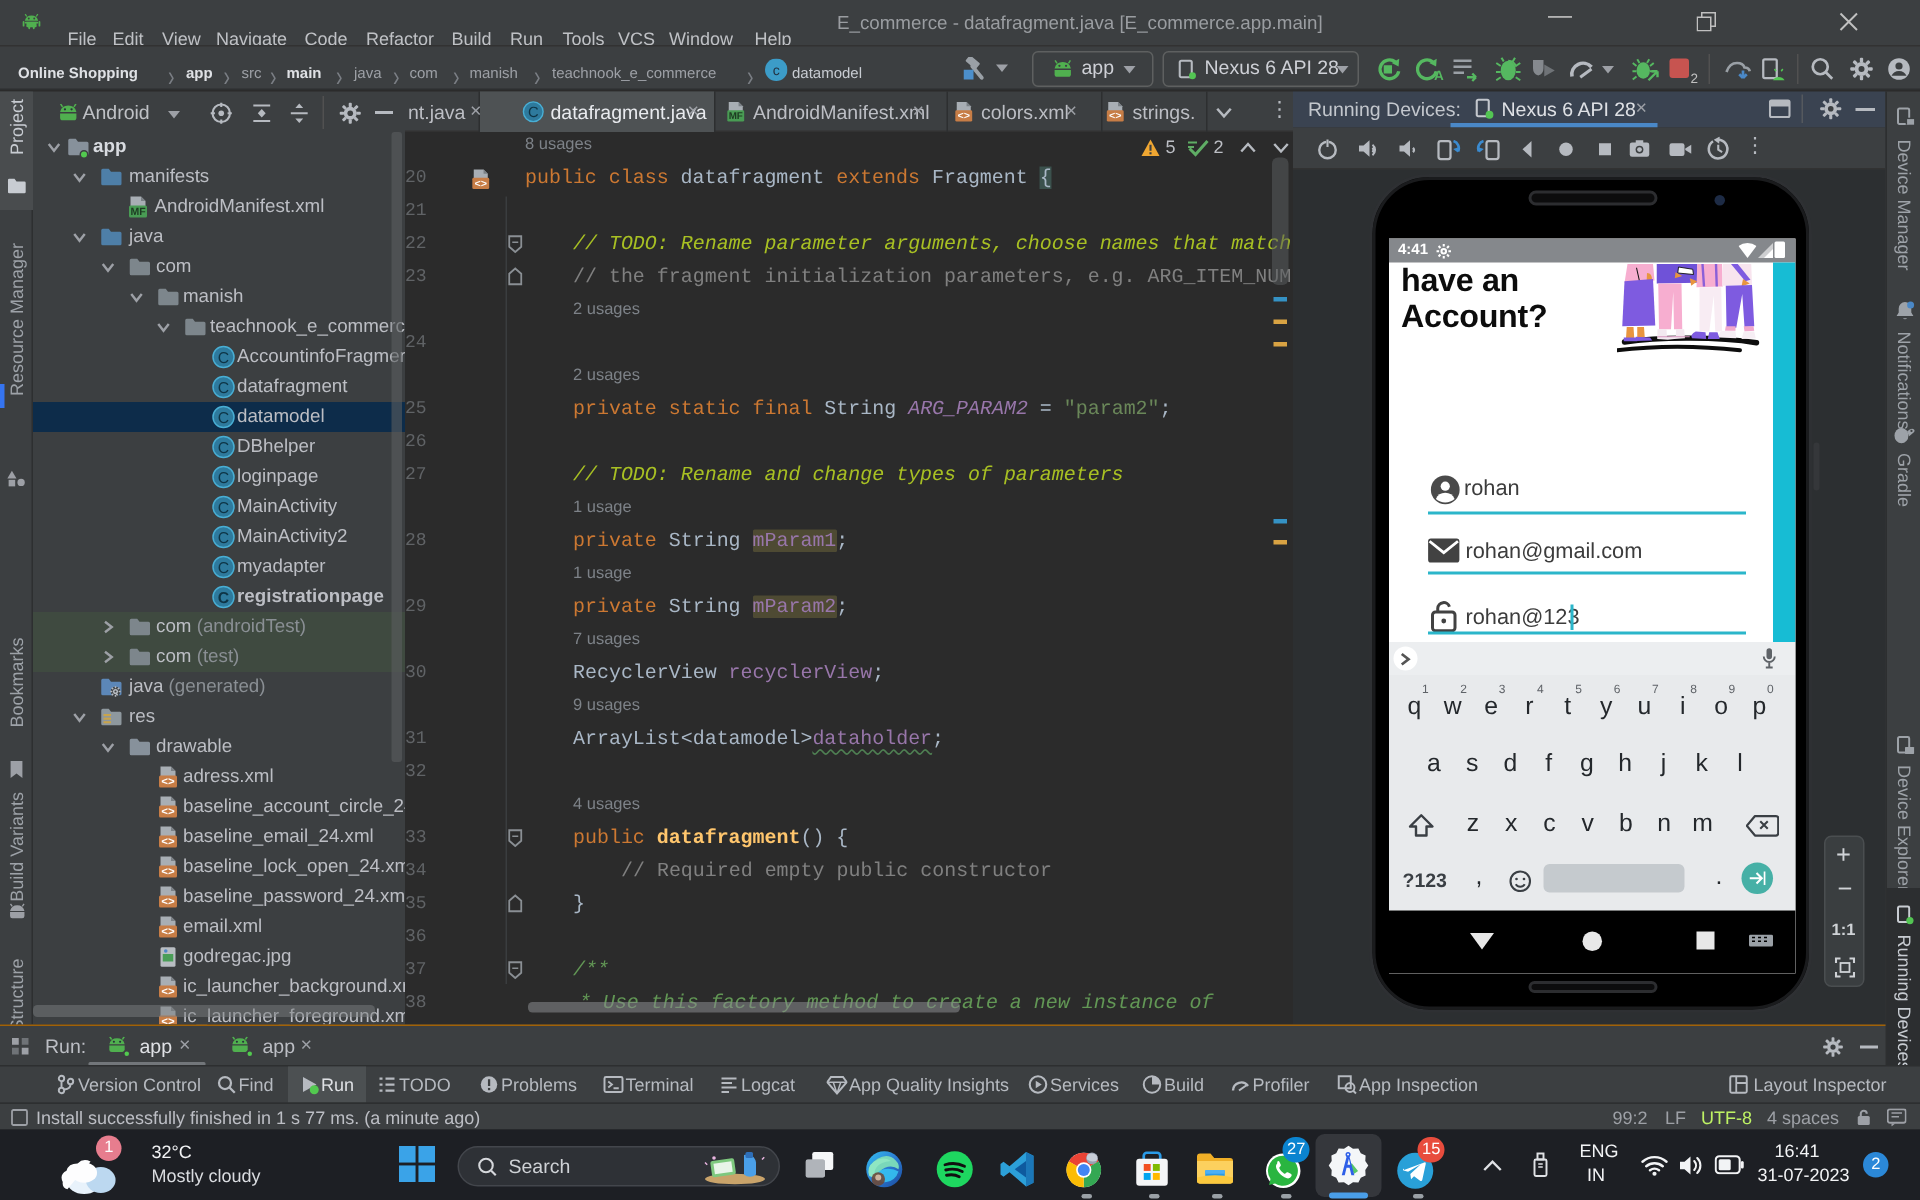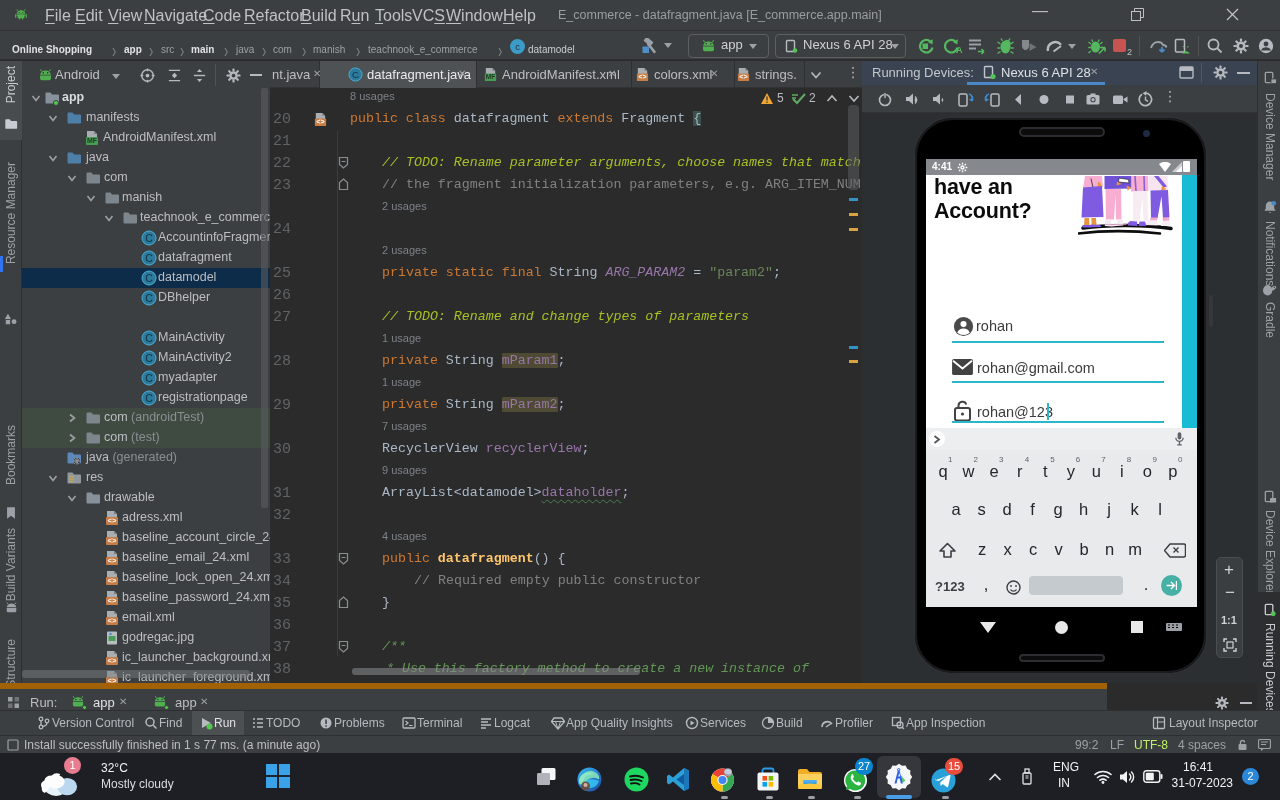--- a/index.html
+++ b/index.html
@@ -6,26 +6,26 @@
 html,body{width:1280px;height:800px;overflow:hidden}
 body{font-family:"Liberation Sans",sans-serif;background:#2b2b2b;position:relative}
 .abs{position:absolute}
 #titlebar{position:absolute;left:0;top:0;width:1280px;height:30px;background:#3c3f41;color:#bbbbbb;font-size:13px}
 #navbar{position:absolute;left:0;top:30px;width:1280px;height:30px;background:#3c3f41;border-top:1px solid #323232;border-bottom:1px solid #2d2f30;font-size:13px}
 #lstrip{position:absolute;left:0;top:61px;width:22px;height:622px;background:#3c3f41;border-right:1px solid #2d2f30}
 #project{position:absolute;left:22px;top:61px;width:248px;height:622px;background:#3c3f41}
 #editor{position:absolute;left:270px;top:61px;width:592px;height:622px;background:#2b2b2b}
 #devices{position:absolute;left:862px;top:61px;width:395px;height:622px;background:#2c2f31}
 #rstrip{position:absolute;left:1257px;top:61px;width:23px;height:649px;background:#3c3f41;border-left:1px solid #2d2f30}
-#runbar{position:absolute;left:0;top:683px;width:1107px;height:27px;background:#3c3f41;border-top:6px solid #a16207}
+#runbar{position:absolute;left:0;top:683px;width:1257px;height:27px;background:#3c3f41;border-top:1px solid #a16207}
 #toolbar2{position:absolute;left:0;top:710px;width:1280px;height:25px;background:#3c3f41;border-top:1px solid #2d2f30}
 #statusbar{position:absolute;left:0;top:735px;width:1280px;height:18px;background:#3c3f41;border-top:1px solid #2d2f30;font-size:12px;color:#b0b3b8}
 #taskbar{position:absolute;left:0;top:753px;width:1280px;height:47px;background:#1d1f24}
 .mono{font-family:"Liberation Mono",monospace}
-.menu{top:7px;color:#bfc1c5;font-size:16px}
+.menu{top:19px;color:#bfc1c5;font-size:12px}
 .menu u{text-decoration-thickness:1px;text-underline-offset:2px}
 .bc{top:13px;font-size:10px}
 .bc.b{color:#dfe1e5;font-weight:bold}
 .bc.g{color:#9da0a6}
 .bc.w{color:#c8ccd2}
 .sep{top:12px;font-size:13px;color:#7a7e84;display:inline-block;transform:scaleY(1.5)}
 .box{border:1px solid #5e6060;border-radius:4px}
 .lv{position:absolute;left:0;width:22px;text-align:center}
 .vtxt{writing-mode:vertical-rl;transform:rotate(180deg);font-size:12px;color:#9da2a8}
 .rv{position:absolute;left:0;width:23px;text-align:center}
@@ -39,21 +39,21 @@
 .cl{white-space:pre;color:#a9b7c6;height:18px;line-height:18px}
 .kw{color:#cc7832}
 .str{color:#6a8759}
 .cmt{color:#808080}
 .todo{color:#a8c023;font-style:italic}
 .doc{color:#629755;font-style:italic}
 .fld{color:#9876aa}
 .cnst{color:#9876aa;font-style:italic}
 .mth{color:#ffc66d;font-weight:bold}
 .usg{color:#7d8288;font-size:11px;font-family:"Liberation Sans",sans-serif}
-.lnum{color:#606366;font-size:15px;text-align:right;font-family:"Liberation Mono",monospace;width:21px!important}
+.lnum{color:#606366;font-size:12px;text-align:left;font-family:"Liberation Mono",monospace;width:21px!important}
 .brace{background:#3b514d}
 .hl{background:#4e4a33;border-radius:1px}
 .wavy{text-decoration:underline wavy #4e8052 1px;text-underline-offset:3px}
 .ftxt{font-size:14.5px;color:#3c3c3c}
 .key{font-size:16.5px;color:#24282c;width:18px;text-align:center}
 .sup{font-size:8px;color:#5f6368}
 </style>
 </head>
 <body>
 <div id="titlebar">
@@ -405,39 +405,45 @@
           <use href="#cls"></use>
         </svg>
         <span class="tx" style="left:136px">datamodel</span>
       </div>
  <div class="trow" style="top:200px;">
         <svg class="ic" style="left:119px" viewBox="0 0 16 16">
           <use href="#cls"></use>
         </svg>
         <span class="tx" style="left:136px">DBhelper</span>
       </div>
+ <div class="trow" style="top:220px;">
+        <svg class="ic" style="left:119px" viewBox="0 0 16 16">
+          <use href="#cls"></use>
+        </svg>
+        <span class="tx" style="left:136px">loginpage</span>
+      </div>
  <div class="trow" style="top:240px;">
         <svg class="ic" style="left:119px" viewBox="0 0 16 16">
           <use href="#cls"></use>
         </svg>
         <span class="tx" style="left:136px">MainActivity</span>
       </div>
  <div class="trow" style="top:260px;">
         <svg class="ic" style="left:119px" viewBox="0 0 16 16">
           <use href="#cls"></use>
         </svg>
         <span class="tx" style="left:136px">MainActivity2</span>
       </div>
  <div class="trow" style="top:280px;">
         <svg class="ic" style="left:119px" viewBox="0 0 16 16">
           <use href="#cls"></use>
         </svg>
         <span class="tx" style="left:136px">myadapter</span>
       </div>
- <div class="trow" style="top:300px;">
+ <div class="trow" style="top:300px;font-weight:bold;">
         <svg class="ic" style="left:119px" viewBox="0 0 16 16">
           <use href="#cls"></use>
         </svg>
         <span class="tx" style="left:136px">registrationpage</span>
       </div>
  <div class="trow" style="top:320px;background:#3f4a40;">
         <svg class="ch" style="left:44px">
           <use href="#chevr"></use>
         </svg>
         <svg class="ic" style="left:63px" viewBox="0 0 16 16">
@@ -1048,20 +1054,36 @@
     </svg>
  <span class="abs" style="left:64px;top:4px;width:17px;height:17px;background:#e77d8e;border-radius:50%;color:#fff;font-size:11px;text-align:center;line-height:17px">1</span>
  <span class="abs" style="left:101px;top:8px;font-size:12px;color:#f2f3f5">32°C</span>
  <span class="abs" style="left:101px;top:24px;font-size:12px;color:#dadce0">Mostly cloudy</span>
  <svg class="abs" style="left:266px;top:11px" width="24" height="24" viewBox="0 0 20 20">
       <rect x="0" y="0" width="9.2" height="9.2" fill="#3aa3e8"></rect>
       <rect x="10.8" y="0" width="9.2" height="9.2" fill="#3aa3e8"></rect>
       <rect x="0" y="10.8" width="9.2" height="9.2" fill="#3aa3e8"></rect>
       <rect x="10.8" y="10.8" width="9.2" height="9.2" fill="#3aa3e8"></rect>
     </svg>
+ <div class="abs" style="left:305px;top:11px;width:215px;height:27px;background:#2e3136;border:1px solid #43464c;border-radius:14px">
+ <svg class="abs" style="left:12px;top:6px" width="14" height="14" viewBox="0 0 14 14">
+        <circle cx="6" cy="6" r="4.5" fill="none" stroke="#d5d7db" stroke-width="1.4"></circle>
+        <path d="M9.5 9.5 l3 3" stroke="#d5d7db" stroke-width="1.4"></path>
+      </svg>
+ <span class="abs" style="left:33px;top:5px;font-size:13px;color:#cfd2d6">Search</span>
+ <svg class="abs" style="left:160px;top:2px" width="48" height="23" viewBox="0 0 48 23">
+        <ellipse cx="24" cy="19" rx="20" ry="3.5" fill="#c9a36a"></ellipse>
+        <rect x="8" y="6" width="16" height="11" rx="1.5" fill="#7ec87e" transform="rotate(-8 16 11)"></rect>
+        <rect x="10" y="8" width="12" height="7" fill="#e8f4e8" transform="rotate(-8 16 11)"></rect>
+        <path d="M30 3 a6 6 0 0 1 8 5 v8 a6 6 0 0 1 -8 0 z" fill="#4a9fe8"></path>
+        <rect x="31" y="1" width="5" height="4" rx="1" fill="#2e6fb8"></rect>
+        <circle cx="10" cy="5" r="1.2" fill="#e8b4e0"></circle>
+        <path d="M4 8 l1.5 1.5 M42 6 l1.5-1.5" stroke="#e8b4e0" stroke-width="1"></path>
+      </svg>
+ </div>
  <svg class="abs" style="left:537px;top:15px" width="21" height="19" viewBox="0 0 21 19">
       <rect x="4.5" y="0" width="14" height="12" rx="1.5" fill="#f5f6f8"></rect>
       <rect x="0" y="5" width="13" height="12" rx="1.5" fill="#9ea2a8"></rect>
       <rect x="0" y="5" width="13" height="12" rx="1.5" fill="#b8bcc2" opacity=".7"></rect>
     </svg>
  <svg class="abs" style="left:577px;top:14px" width="25" height="25" viewBox="0 0 25 25">
       <defs>
         <linearGradient id="eg1" x1="0" y1="0" x2="1" y2="1">
           <stop offset="0" stop-color="#35c1f1"></stop>
           <stop offset=".5" stop-color="#2b7cd3"></stop>

